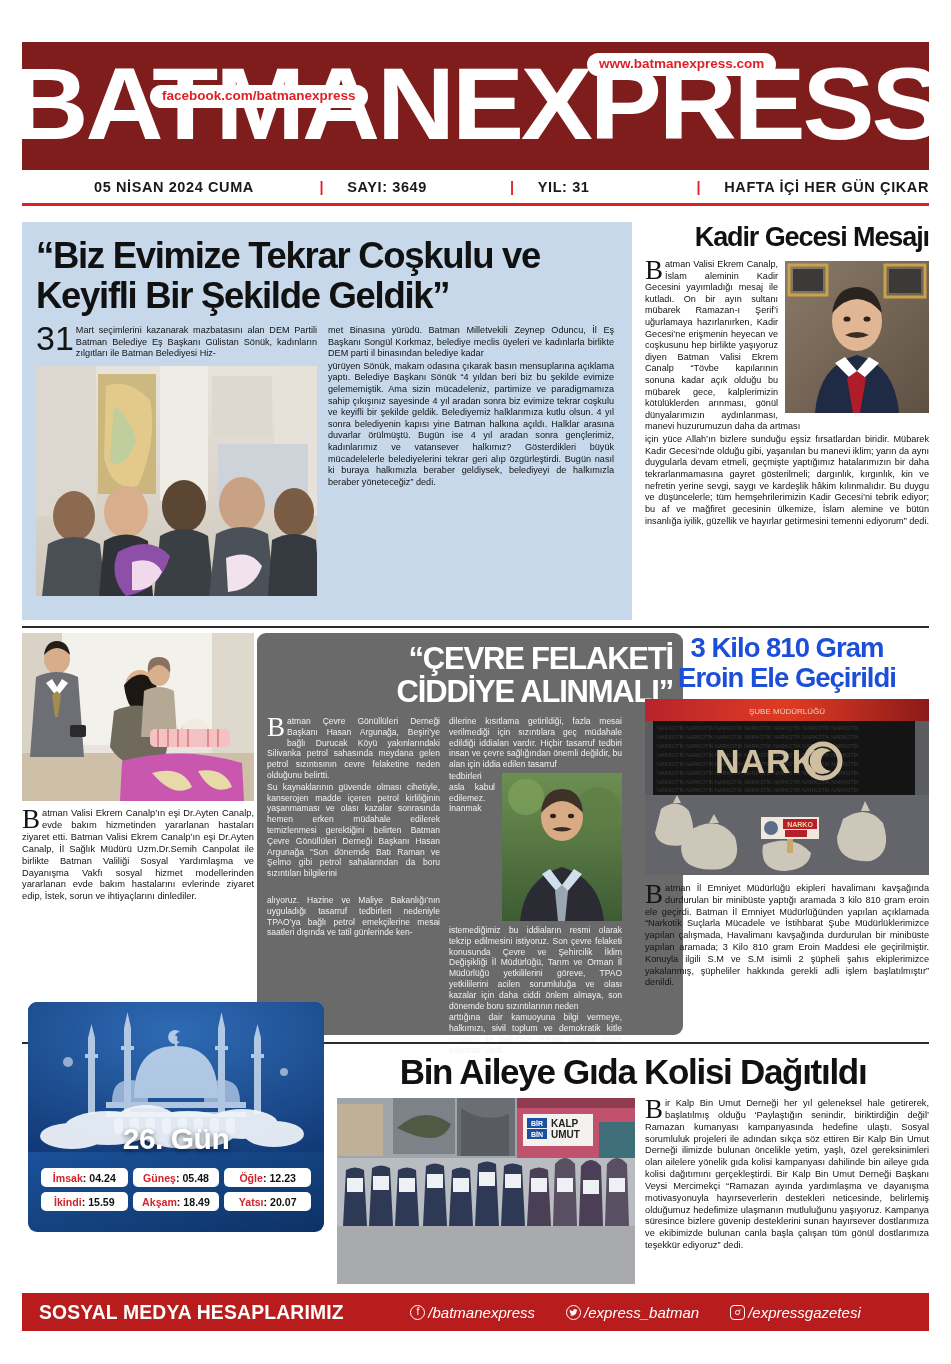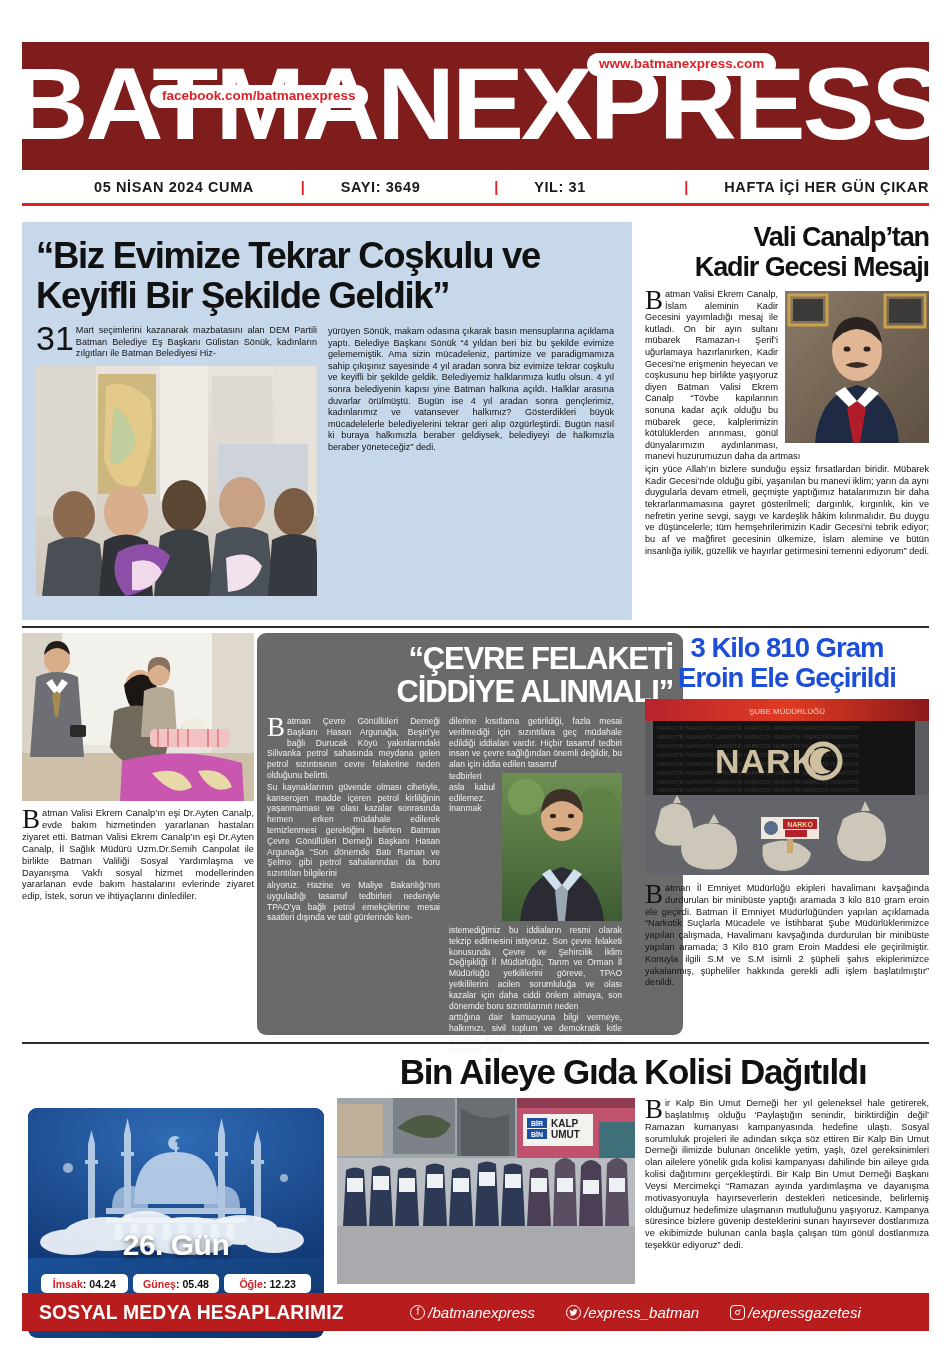--- a/index.html
+++ b/index.html
@@ -30,21 +30,21 @@
   }
   .badge.fb { left:128px; top:13px;margin-top:30px; }
   .badge.web { left:565px; top:11px; }
 
   .mast-strip {
     position:absolute; left:22px; top:170px; width:907px; height:36px;
     background:#fff; border-bottom:3px solid #e01f26;
   }
   .mast-strip-inner {
     display:flex; align-items:center; height:33px; padding-left:72px;
-    font-weight:bold; font-size:14.5px; letter-spacing:.6px; color:#1a1a1a;gap:16px;
+    font-weight:bold; font-size:14.5px; letter-spacing:.6px; color:#1a1a1a;
   }
   .mast-strip-inner .seg { white-space:nowrap; }
   .mast-sep { color:#e01f26; font-weight:bold; margin:0 0; }
   .s1 { width:206px; } .s2 { width:142px; } .s3 { width:138px; }
   .sepw { width:52px; text-align:center; }
 
   
   .body-txt {
     font-size:9.1px; line-height:11.6px; text-align:justify;
     font-family:"Liberation Sans", sans-serif; color:#141414;
@@ -119,21 +119,21 @@
   .eroin { position:absolute; left:645px; top:633px; width:284px; height:402px; }
   .eroin-head {
     font-size:27.5px; line-height:30px; font-weight:bold;
     text-align:center; letter-spacing:-1px; color:#1d4ed8;
   }
   .eroin-photo { width:284px; height:176px; margin-top:6px; overflow:hidden; background:#f9a8d4; }
   .eroin-body { margin-top:8px; }
 
   
   .prayer {
-    position:absolute; left:28px; top:1108px; width:296px; height:230px;
+    position:absolute; left:28px; top:1002px; width:296px; height:230px;
     border-radius:9px; overflow:hidden;
     background:linear-gradient(165deg,#1b4f96 0%,#1d59a8 35%,#14427f 75%,#0e3165 100%);
   }
   .mosque { position:absolute; left:0; top:0; width:296px; height:150px; }
   .pday {
     position:absolute; left:0; top:120px; width:296px; text-align:center;
     font-size:30px; font-weight:bold; color:#fff; letter-spacing:-.5px;
     text-shadow:0 2px 5px rgba(0,0,0,.55);
   }
   .ptimes {
@@ -243,27 +243,27 @@
               <path d="M236 174 q22 -12 44 0 l4 56 h-52 Z" fill="#353a40"></path>
 
               <path d="M82 186 q32 -18 52 4 q-10 34 -44 40 q-18 -20 -8 -44 Z" fill="#8e4fa8"></path>
               <path d="M96 196 q22 -6 30 10 q-10 20 -30 18 Z" fill="#f0d9ea"></path>
               <path d="M190 192 q24 -10 36 8 q-8 24 -34 26 Z" fill="#f2e2ee"></path>
             </g>
           </svg>
         </div>
       </div>
       <div class="lead-colR">
+        <div class="body-txt">met Binasına yürüdü. Batman Milletvekili Zeynep Oduncu, İl Eş Başkanı Songül Korkmaz,  belediye meclis üyeleri ve kadınlarla birlikte DEM parti il binasından belediye kadar</div>
         <div class="body-txt" style="margin-top:1px;">yürüyen Sönük, makam odasına çıkarak basın mensuplarına açıklama yaptı. Belediye Başkanı Sönük “4 yıldan beri biz bu şekilde evimize gelememiştik. Ama sizin mücadeleniz, partimize ve paradigmamıza sahip çıkışınız sayesinde 4 yıl aradan sonra biz evimize tekrar coşkulu ve keyifli bir şekilde geldik. Belediyemiz halklarımıza kutlu olsun. 4 yıl sonra belediyenin kapısı yine Batman halkına açıldı.  Halklar arasına duvarlar örülmüştü. Bugün ise 4 yıl aradan sonra gençlerimiz, kadınlarımız ve vatansever halkımız? Gösterdikleri büyük mücadelelerle belediyelerini tekrar geri alıp özgürleştirdi. Bugün nasıl ki buraya halkımızla beraber geldiysek, belediyeyi de halkımızla beraber yöneteceğiz” dedi.</div>
       </div>
     </div>
   </div>
 
   <div class="vali">
-    <div class="vali-head">Vali Canalp’tan</div>
     <div class="vali-head">Kadir Gecesi Mesajı</div>
     <div class="vali-body">
       <div class="vali-photo">
         <svg width="144" height="152" viewBox="0 0 144 152">
           <defs>
             <linearGradient id="wallg" x1="0" y1="0" x2="1" y2="1">
               <stop offset="0" stop-color="#8a7a68"></stop>
                 <stop offset="1" stop-color="#5e5043"></stop>
             </linearGradient>
           </defs>
@@ -343,21 +343,21 @@
   <div class="cevre">
     <div class="cevre-head">“ÇEVRE FELAKETİ</div>
     <div class="cevre-head">CİDDİYE ALINMALI”</div>
     <div class="cevre-cols">
       <div class="cevre-colL">
         <div class="cevre-txt dropcap-wrap">
           <span class="dcap" style="color:#fff;">B</span>
           <span>atman Çevre Gönüllüleri Derneği Başkanı Hasan Argunağa, Beşiri’ye bağlı Durucak Köyü yakınlarındaki Silivanka petrol sahasında meydana gelen petrol sızıntısının cevre felaketine neden olduğunu belirtti.</span>
         </div>
         <div class="cevre-txt" style="margin-top:1px;">Su kaynaklarının güvende olması cihetiyle, kanserojen madde içeren petrol kirliliğinin yaşanmaması ve olası kazalar sonrasında hemen erken müdahale edilerek temizlenmesi gerektiğini belirten Batman Çevre Gönüllüleri Derneği Başkanı Hasan Argunağa “Son dönemde Batı Raman ve Şelmo gibi petrol sahalarından da boru sızıntıları bilgilerini</div>
-        <div class="cevre-txt" style="margin-top:1px;">alıyoruz. Hazine ve Maliye Bakanlığı’nın uyguladığı tasarruf tedbirleri nedeniyle TPAO’ya bağlı petrol emekçilerine mesai saatleri dışında ve tatil günlerinde ken-</div>
+        <div class="cevre-txt" style="margin-top:16px;">alıyoruz. Hazine ve Maliye Bakanlığı’nın uyguladığı tasarruf tedbirleri nedeniyle TPAO’ya bağlı petrol emekçilerine mesai saatleri dışında ve tatil günlerinde ken-</div>
       </div>
       <div class="cevre-colR">
         <div class="cevre-txt">dilerine kısıtlama getirildiği, fazla mesai verilmediği için sızıntılara geç müdahale edildiği iddiaları vardır. Hiçbir tasarruf tedbiri insan ve çevre sağlığından önemli değildir, bu alan için iddia edilen tasarruf</div>
         <div class="cevre-photo-r">
           <svg width="120" height="148" viewBox="0 0 120 148">
             <defs>
               <linearGradient id="grn" x1="0" y1="0" x2="0" y2="1">
                 <stop offset="0" stop-color="#6d8f52"></stop>
                   <stop offset="1" stop-color="#3e5c33"></stop>
               </linearGradient>

